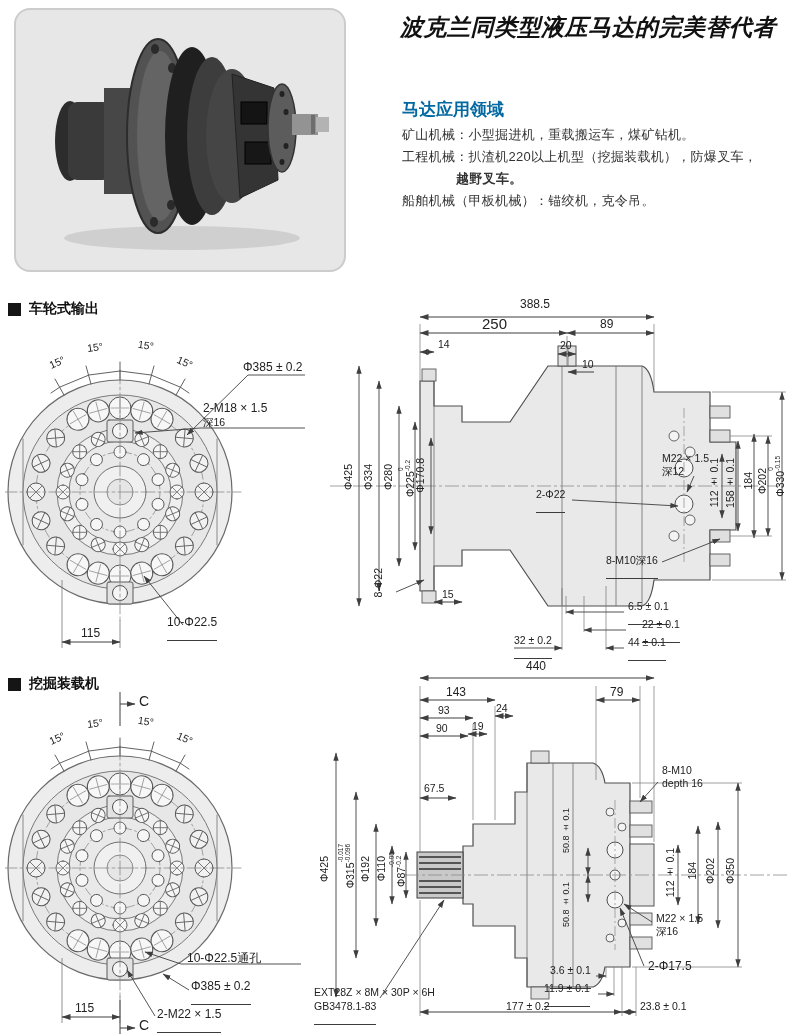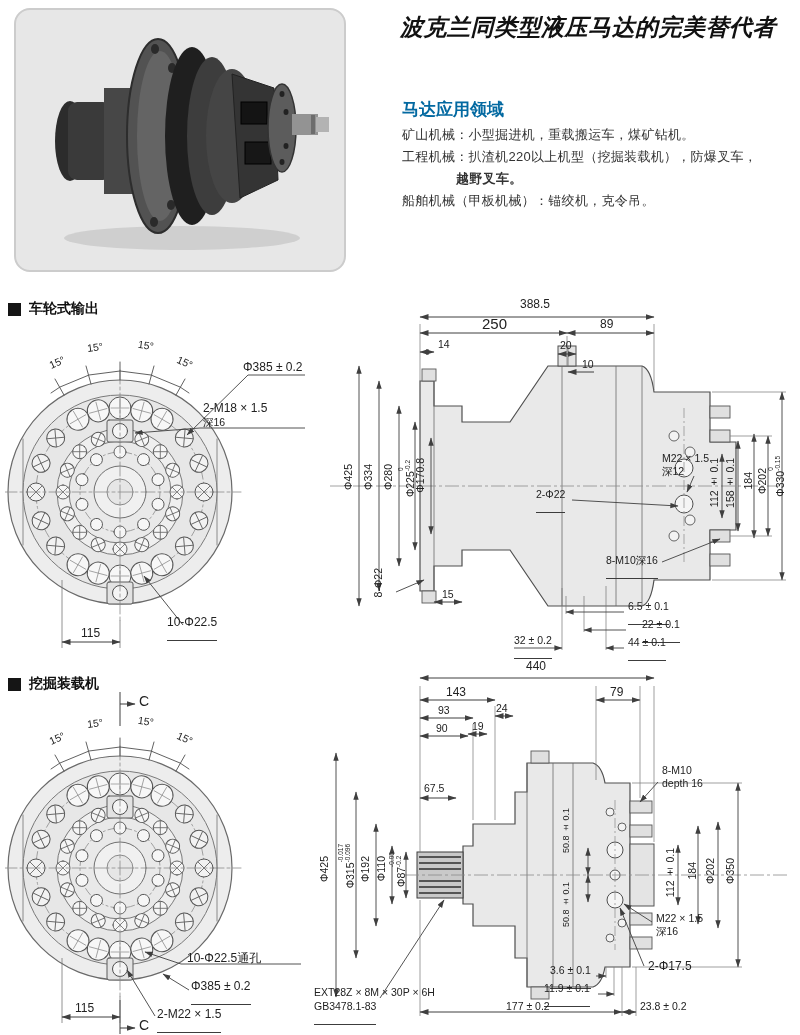--- a/index.html
+++ b/index.html
@@ -426,16 +426,16 @@
     <span class="d v" style="left:394px;top:198px;">Φ202</span>
     <span class="d v" style="left:414px;top:198px;">Φ350</span>
     <span class="d" style="left:346px;top:252px;">M22 × 1.5</span>
     <span class="d" style="left:346px;top:265px;">深16</span>
     <span class="d" style="left:338px;top:300px;font-size:12px;">2-Φ17.5</span>
     <span class="d" style="left:4px;top:326px;">EXT28Z × 8M × 30P × 6H</span>
     <span class="d ul" style="left:4px;top:340px;">GB3478.1-83</span>
     <span class="d ul" style="left:240px;top:304px;">3.6 ± 0.1</span>
     <span class="d ul" style="left:234px;top:322px;">11.9 ± 0.1</span>
     <span class="d" style="left:196px;top:340px;">177 ± 0.2</span>
-    <span class="d" style="left:330px;top:340px;">23.8 ± 0.2</span>
+    <span class="d" style="left:330px;top:340px;">23.8 ± 0.1</span>
   </div>
 
 </div>
 
 </body></html>

